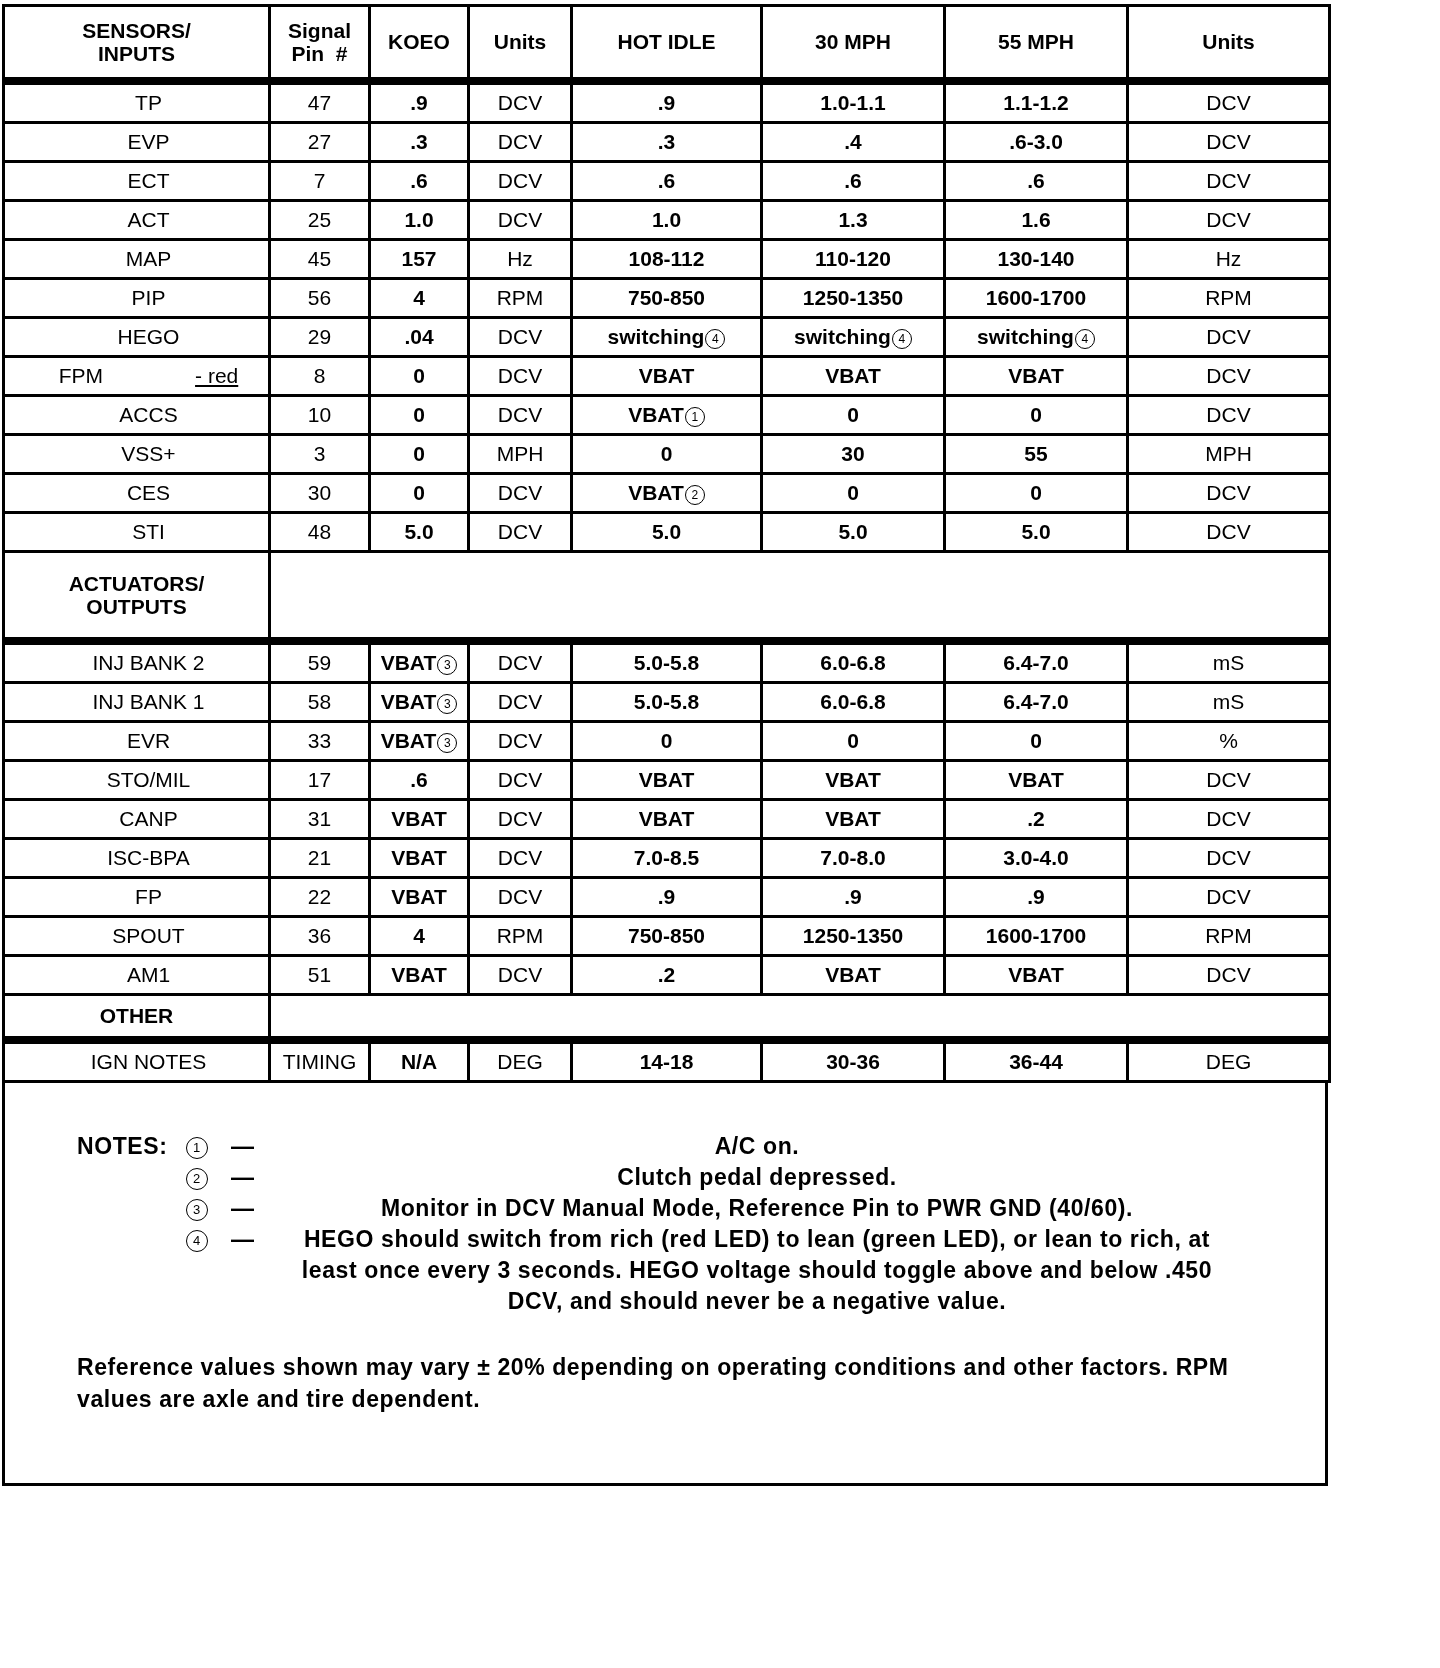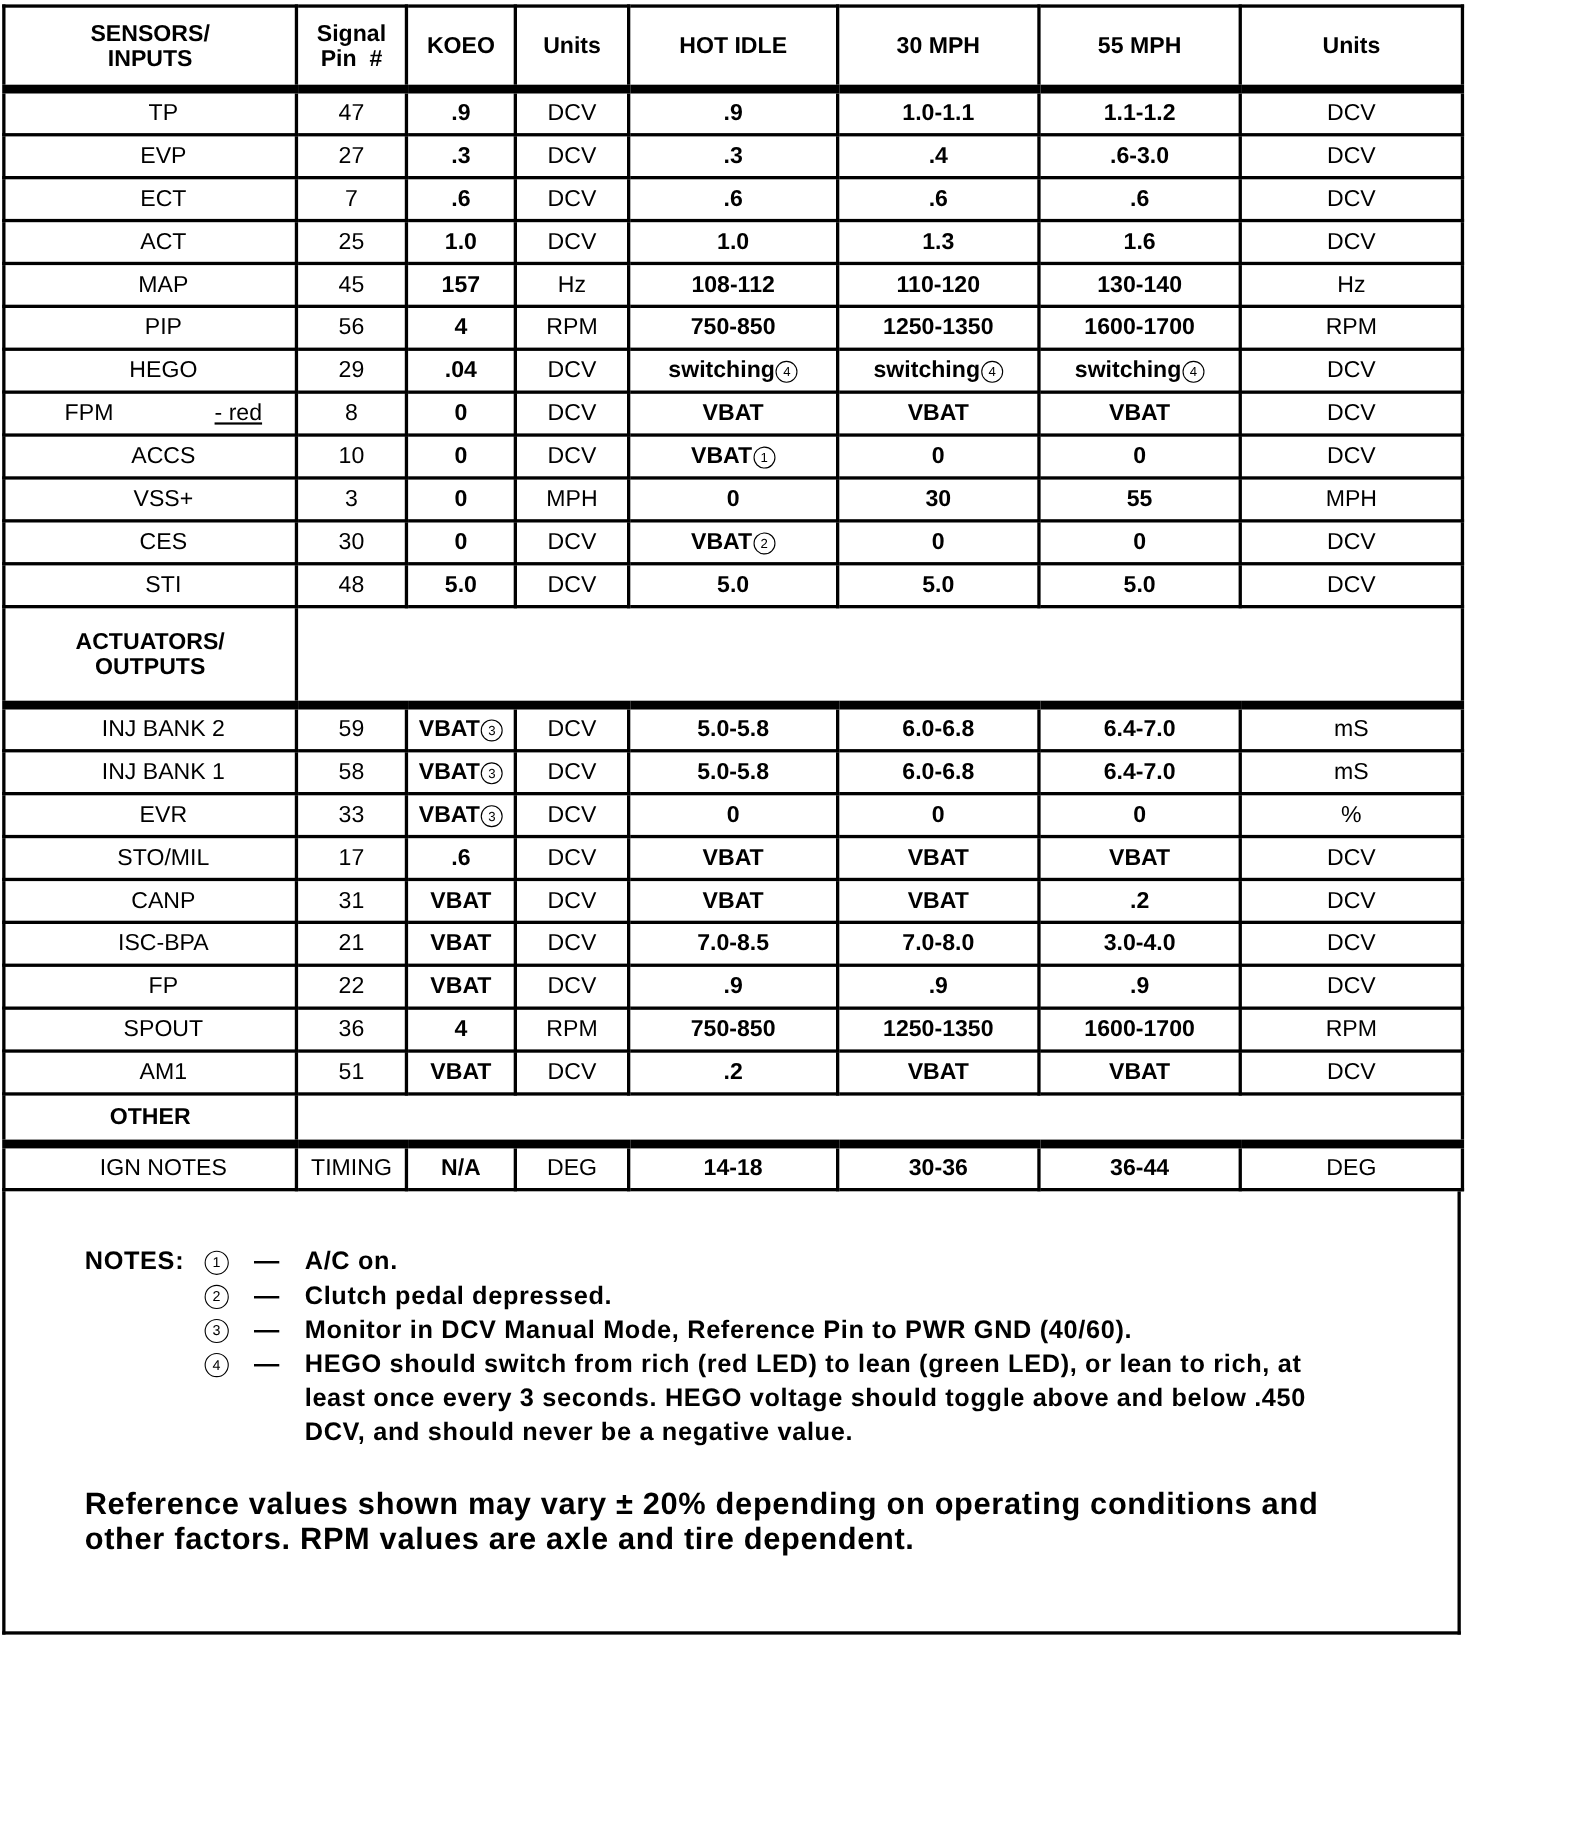--- a/index.html
+++ b/index.html
@@ -16,22 +16,22 @@
   tr.section.other td { height: 40px; }
   td.section-label { font-weight: bold; font-size: 21px; line-height: 1.25; }
   .fpm-suffix { display: inline-block; margin-left: 92px; text-decoration: underline; }
   .circ { display: inline-block; width: 18px; height: 18px; border: 1.6px solid #000; border-radius: 50%; font-size: 12px; line-height: 18px; text-align: center; font-weight: normal; vertical-align: middle; margin-left: 1px; box-sizing: content-box; }
   .notes-box { border: 3px solid #000; border-top: none; width: 1320px; height: 400px; position: relative; }
   .notes { position: absolute; left: 72px; top: 48px; font-weight: bold; font-size: 23px; line-height: 31px; letter-spacing: 0.6px; }
   .note-row { display: flex; }
   .note-head { width: 108px; flex: none; }
   .note-marker { width: 46px; flex: none; }
   .note-dash { width: 46px; flex: none; }
-  .note-text { width: 960px; }
-  .disclaimer { position: absolute; left: 72px; top: 268px; width: 1170px; font-weight: bold; font-size: 28px; line-height: 32px; letter-spacing: 0.6px; }
+  .note-text { width: 960px; text-align: center; }
+  .disclaimer { position: absolute; left: 72px; top: 268px; width: 1170px; font-weight: bold; font-size: 23px; line-height: 32px; letter-spacing: 0.6px; }
 </style>
 </head>
 <body>
 
 <div class="page">
   <table class="grid">
     <colgroup>
       <col style="width:266px">
         <col style="width:100px">
         <col style="width:99px">

